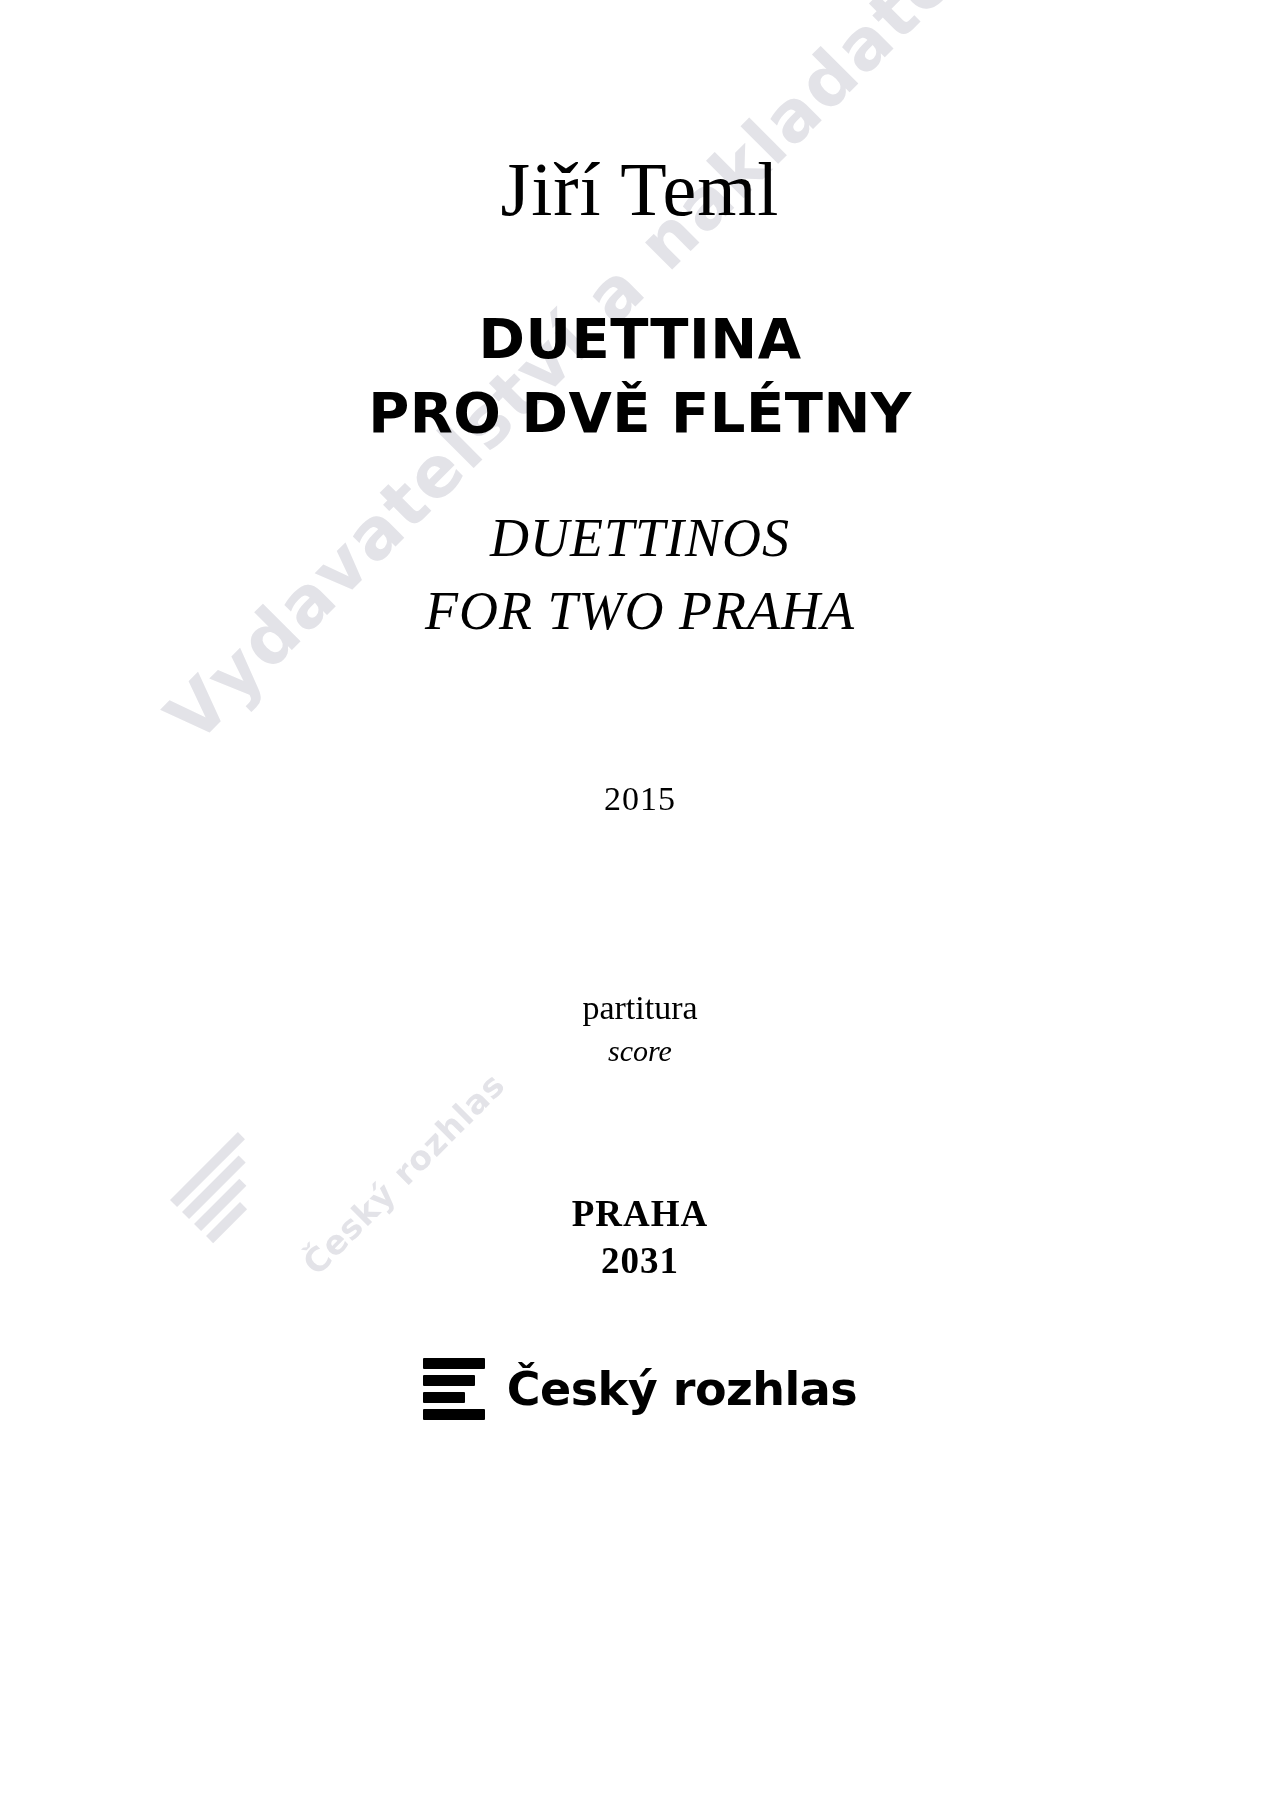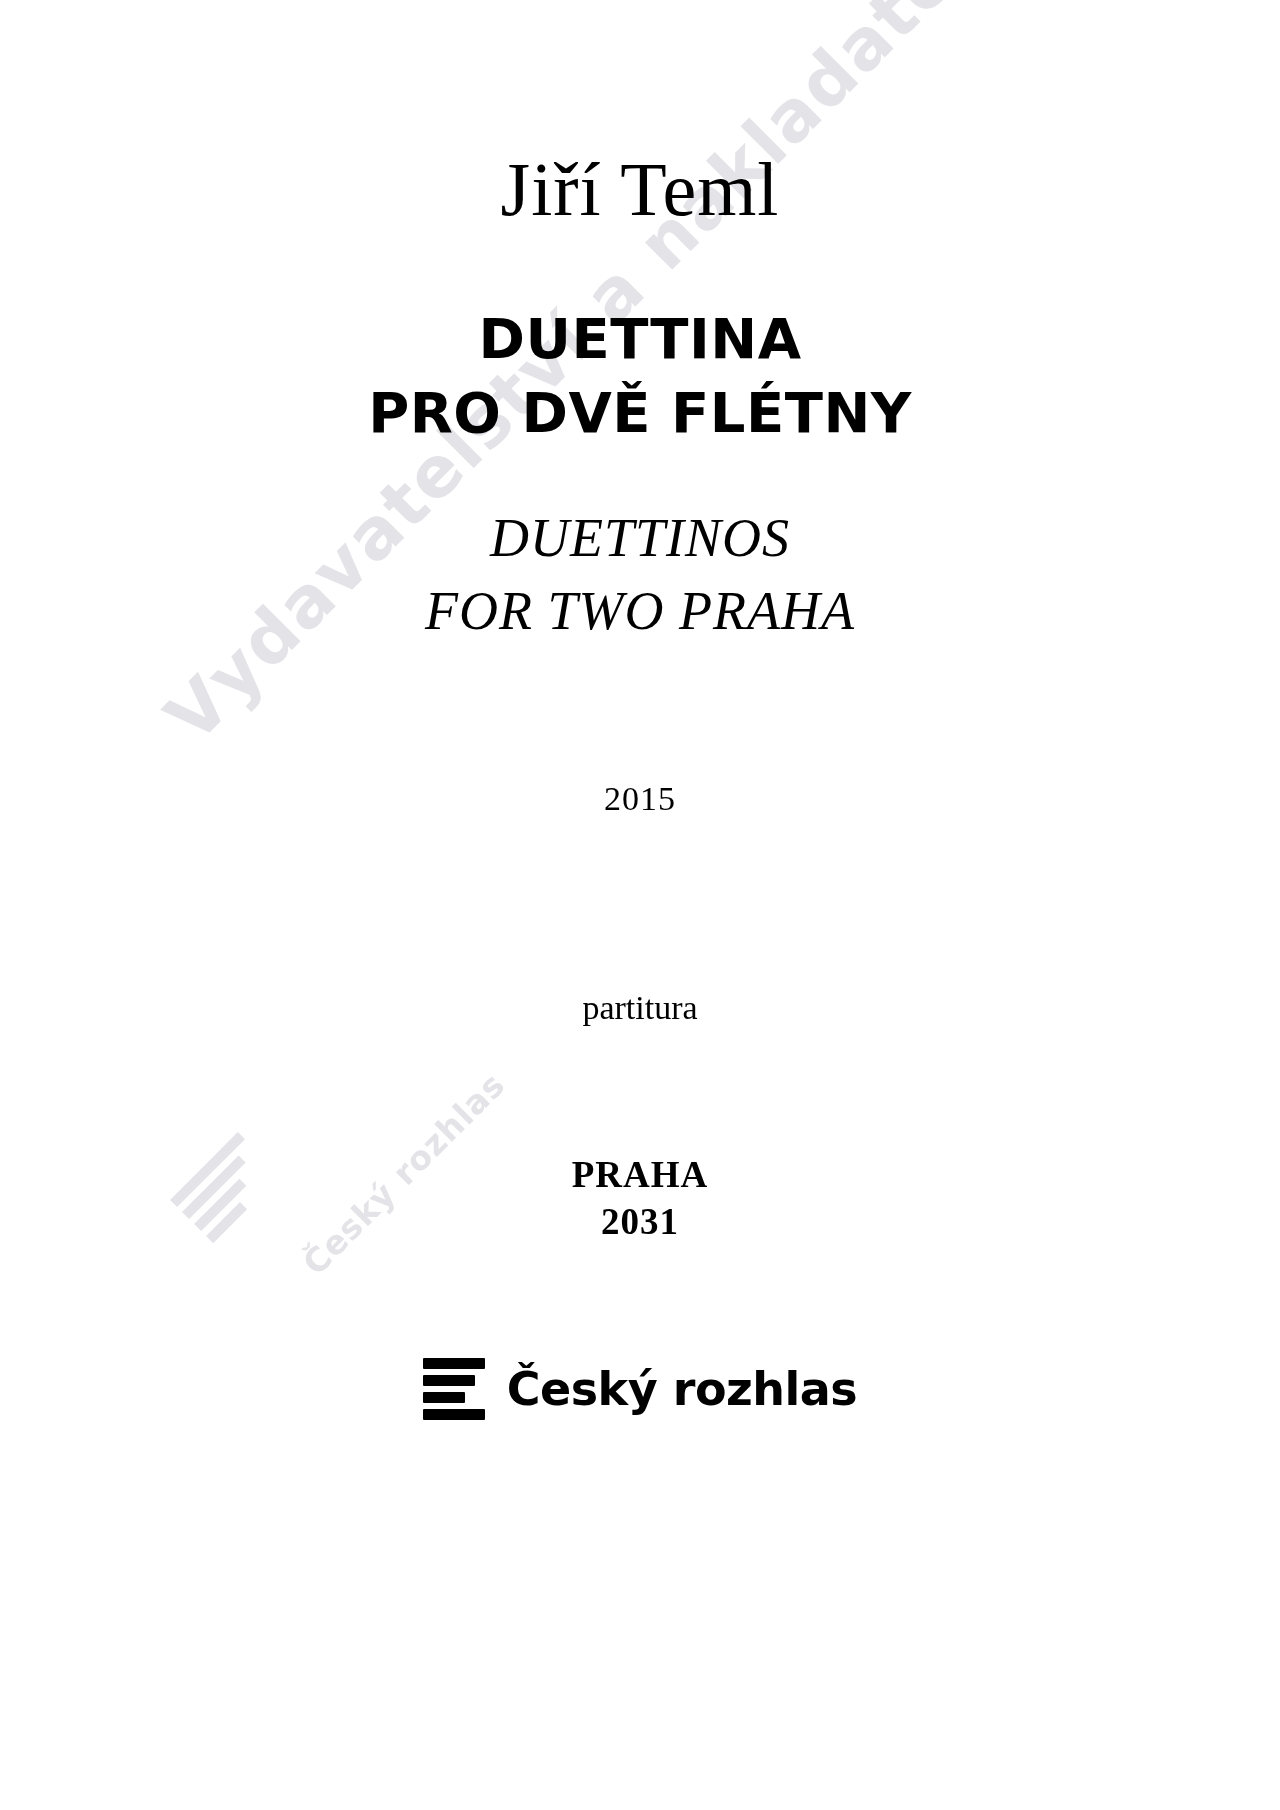--- a/index.html
+++ b/index.html
@@ -210,20 +210,21 @@
 
     <div class="subtitle-block">
       <div class="subtitle-line">DUETTINOS</div>
       <div class="subtitle-line">FOR TWO PRAHA</div>
     </div>
 
     <div class="year">2015</div>
 
     <div class="score-block">
       <div class="score-cz">partitura</div>
+      <div class="score-en">score</div>
     </div>
 
     <div class="imprint">
       <div class="imprint-city">PRAHA</div>
       <div class="imprint-year">2031</div>
     </div>
 
   </div>
 
   <div class="publisher">

